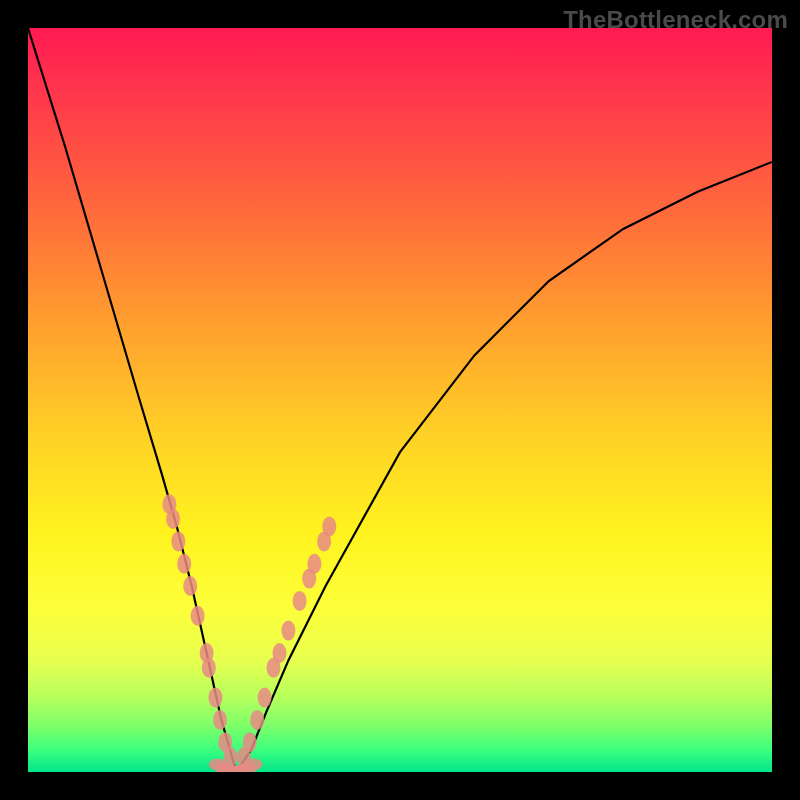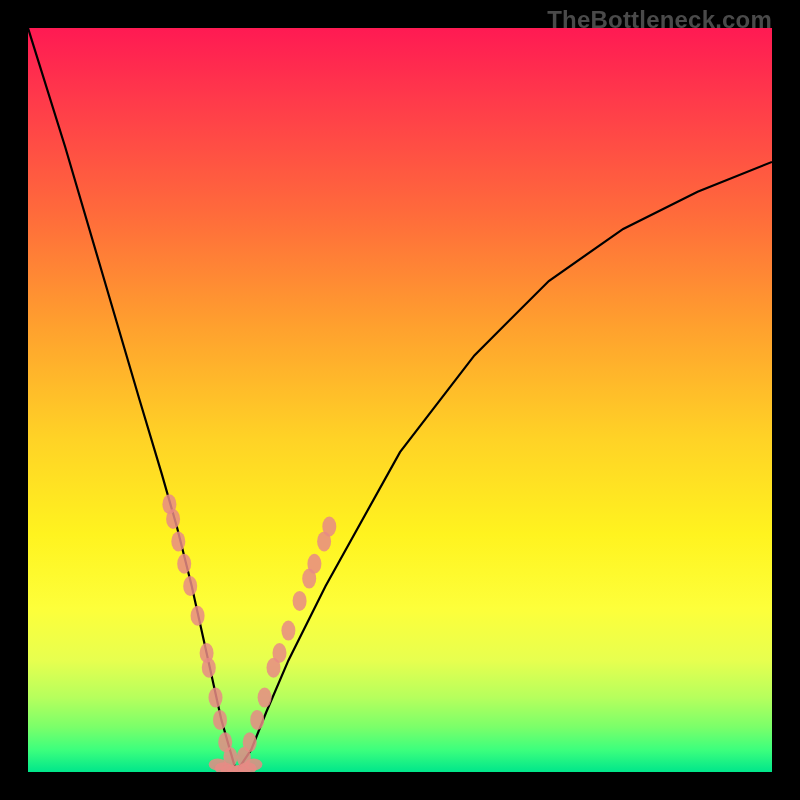--- a/index.html
+++ b/index.html
@@ -26,21 +26,21 @@
       #fdff3a 78%,
       #e7ff4f 85%,
       #b6ff5d 90%,
       #7aff6a 94%,
       #3dff7d 97%,
       #00e68b 100%);
   }
   .watermark {
     position: absolute;
     top: 6px;
-    right: 28px;
+    right: 12px;
     font-family: Arial, Helvetica, sans-serif;
     font-size: 24px;
     font-weight: 600;
     color: #4a4a4a;
     letter-spacing: 0.2px;
     user-select: none;
   }
   svg.curve {
     position: absolute;
     left: 0;

